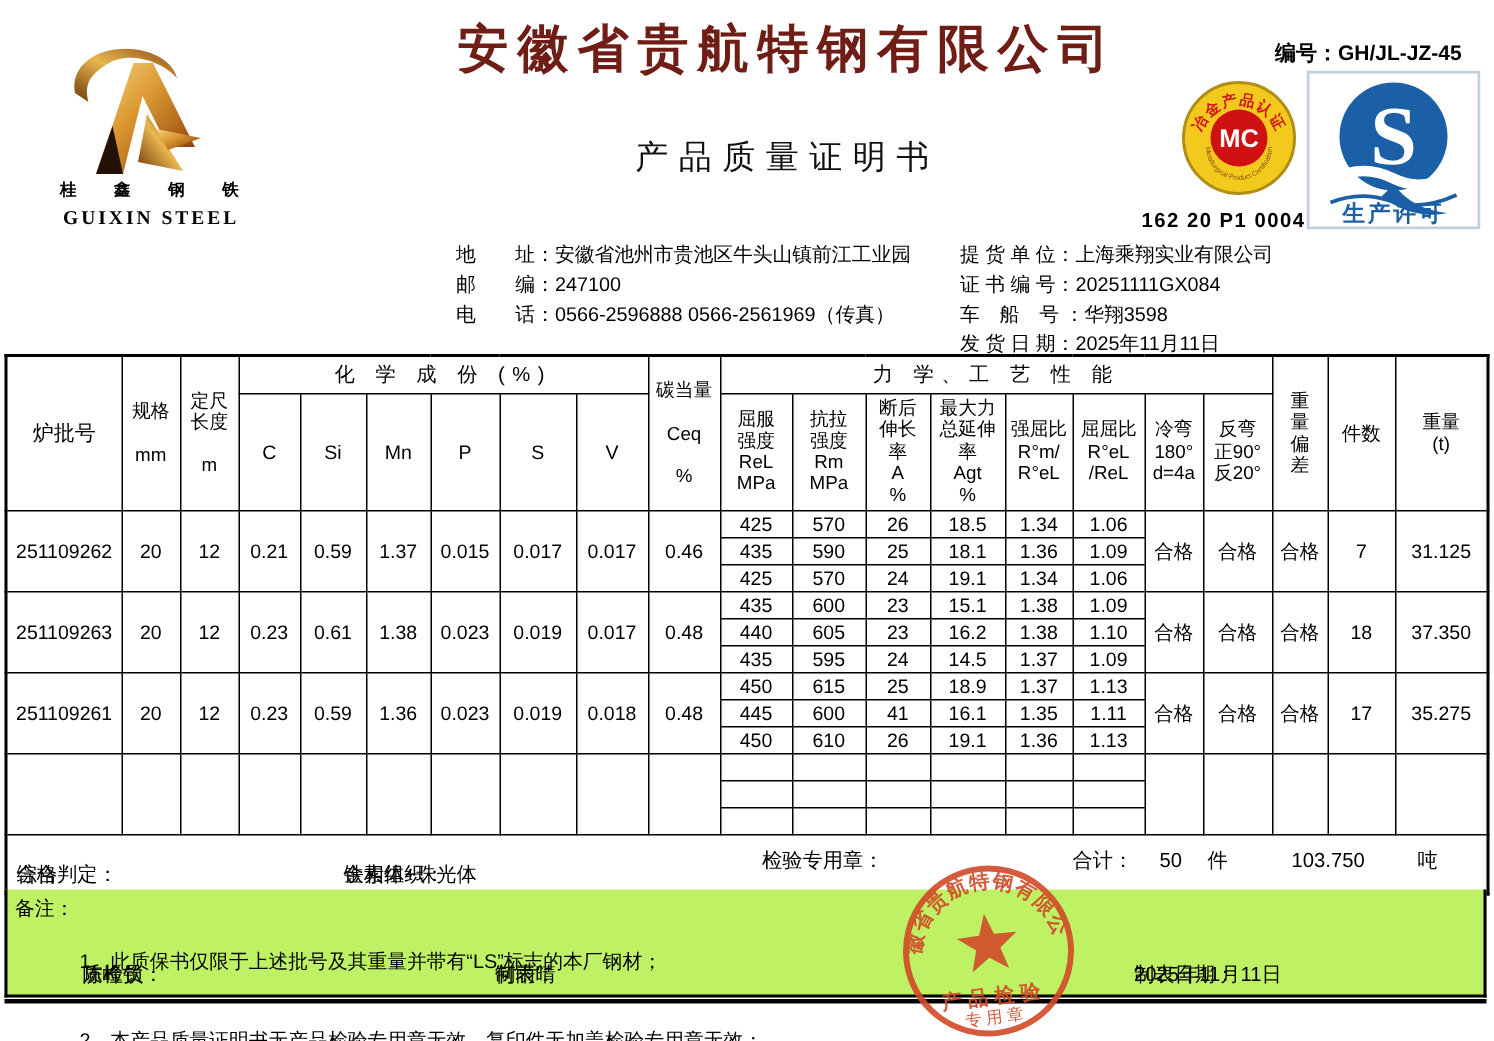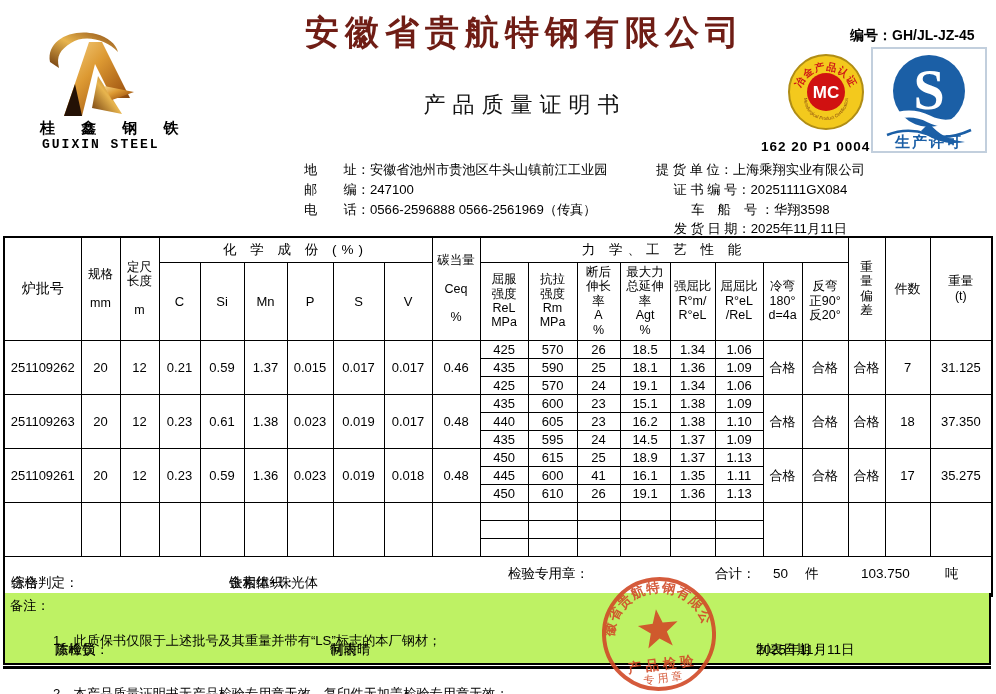--- a/index.html
+++ b/index.html
@@ -7,29 +7,29 @@
         font-family:"Liberation Sans",sans-serif;color:#000;}
   .abs{position:absolute;}
 
   
   .company-title{left:150px;top:10px;width:750px;text-align:center;
     font-family:"Liberation Serif",serif;font-size:34px;font-weight:700;
     letter-spacing:6px;color:#6f1d15;}
   .doc-title{left:150px;top:90px;width:750px;text-align:center;
     font-family:"Liberation Serif",serif;font-size:22px;letter-spacing:7px;color:#111;}
   .doc-no{left:850px;top:27px;font-size:14px;font-weight:700;}
-  .logo-cn{left:40px;top:119px;font-size:15px;font-weight:700;letter-spacing:11px;white-space:nowrap;}
-  .logo-en{left:42px;top:137px;font-family:Liberation Mono, monospace;font-size:13px;font-weight:700;letter-spacing:2px;}
+  .logo-cn{left:40px;top:119px;font-size:11px;font-weight:700;letter-spacing:11px;white-space:nowrap;}
+  .logo-en{left:42px;top:137px;font-family:Liberation Serif, serif;font-size:13px;font-weight:700;letter-spacing:2px;}
   .mc-no{left:761px;top:139px;font-size:13.5px;font-weight:700;letter-spacing:1px;}
 
   
   .info{top:160px;font-size:13.2px;line-height:19.8px;white-space:nowrap;font-weight:500;}
   .info-left{left:8px;}
   .info-mid{left:304px;}
-  .info-right{left:656px;text-align:center;}
+  .info-right{left:640px;}
 
   
   .tblwrap{left:3px;top:236px;z-index:1;}
   table{border-collapse:collapse;table-layout:fixed;width:988px;border:2px solid #000;}
   td{border:1px solid #000;text-align:center;vertical-align:middle;padding:0;
      font-size:13px;line-height:15px;overflow:hidden;}
   .band{font-size:13.5px;letter-spacing:5px;font-weight:500;}
   .pre{white-space:pre-line;line-height:14.4px;font-size:12.5px;}
   tr.r-band{height:25px;} tr.r-hdr{height:78px;} tr.sub{height:18px;} tr.r-sum{height:40px;}
   .sumcell{position:relative;text-align:left;}

